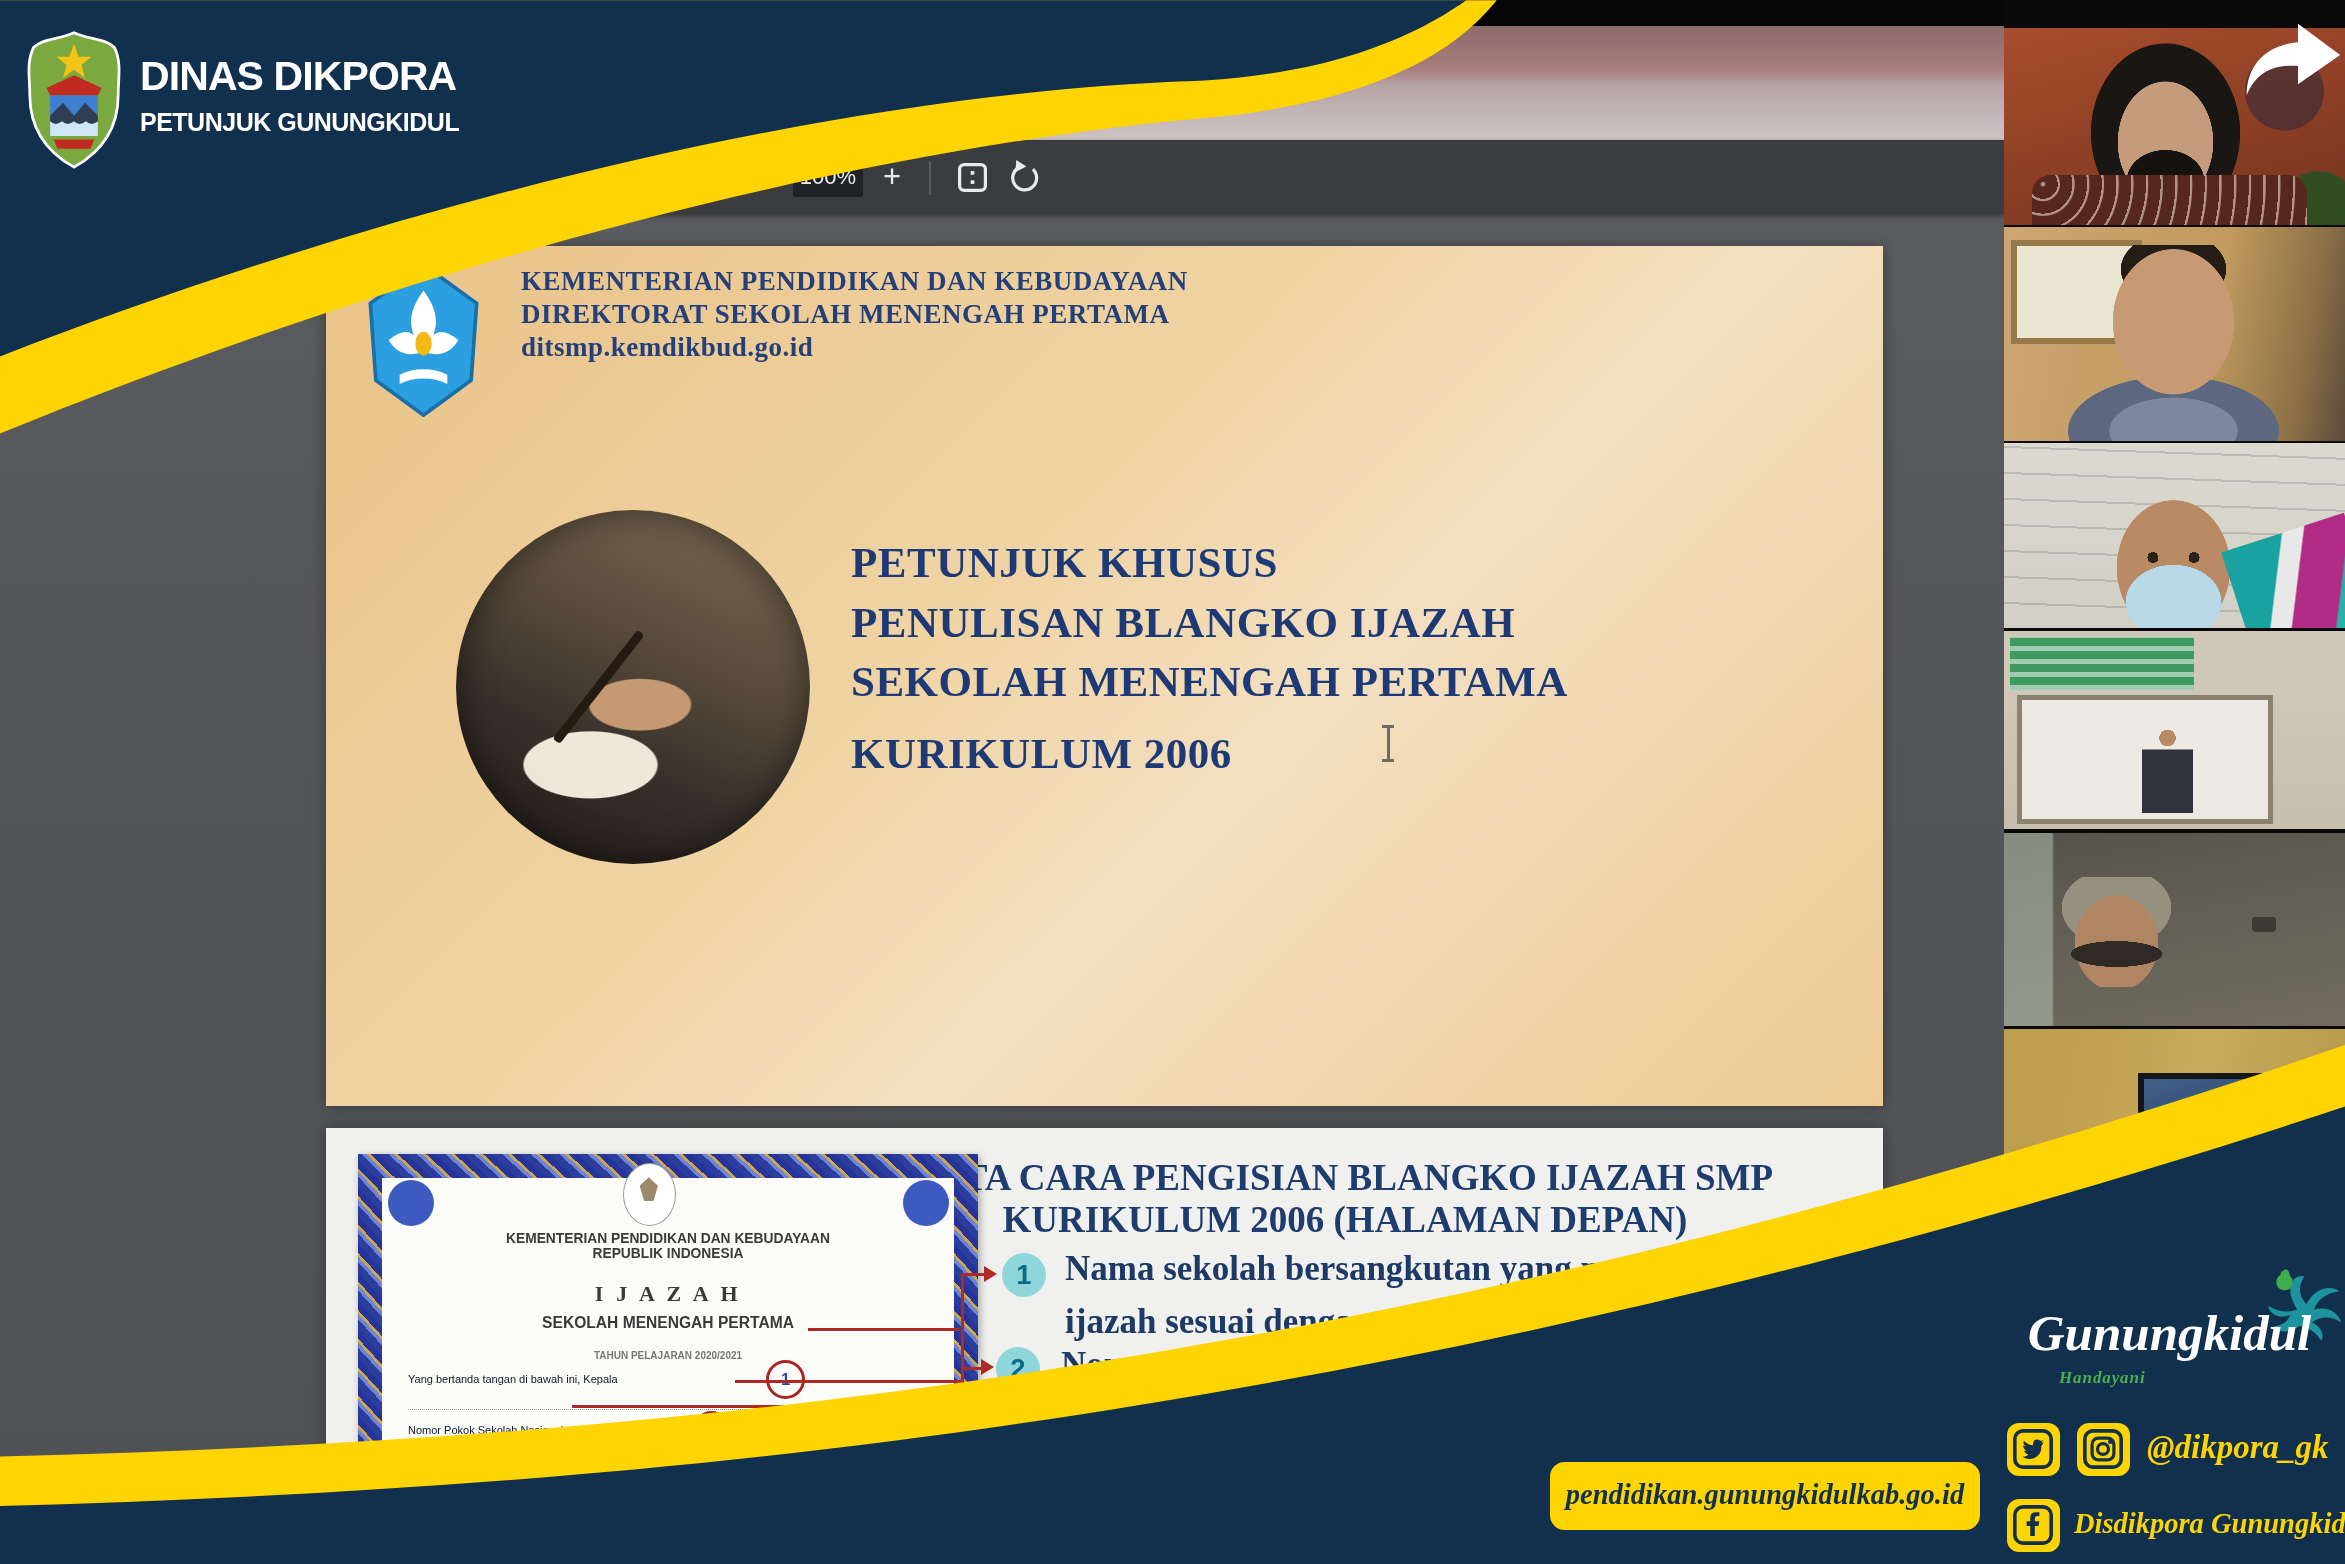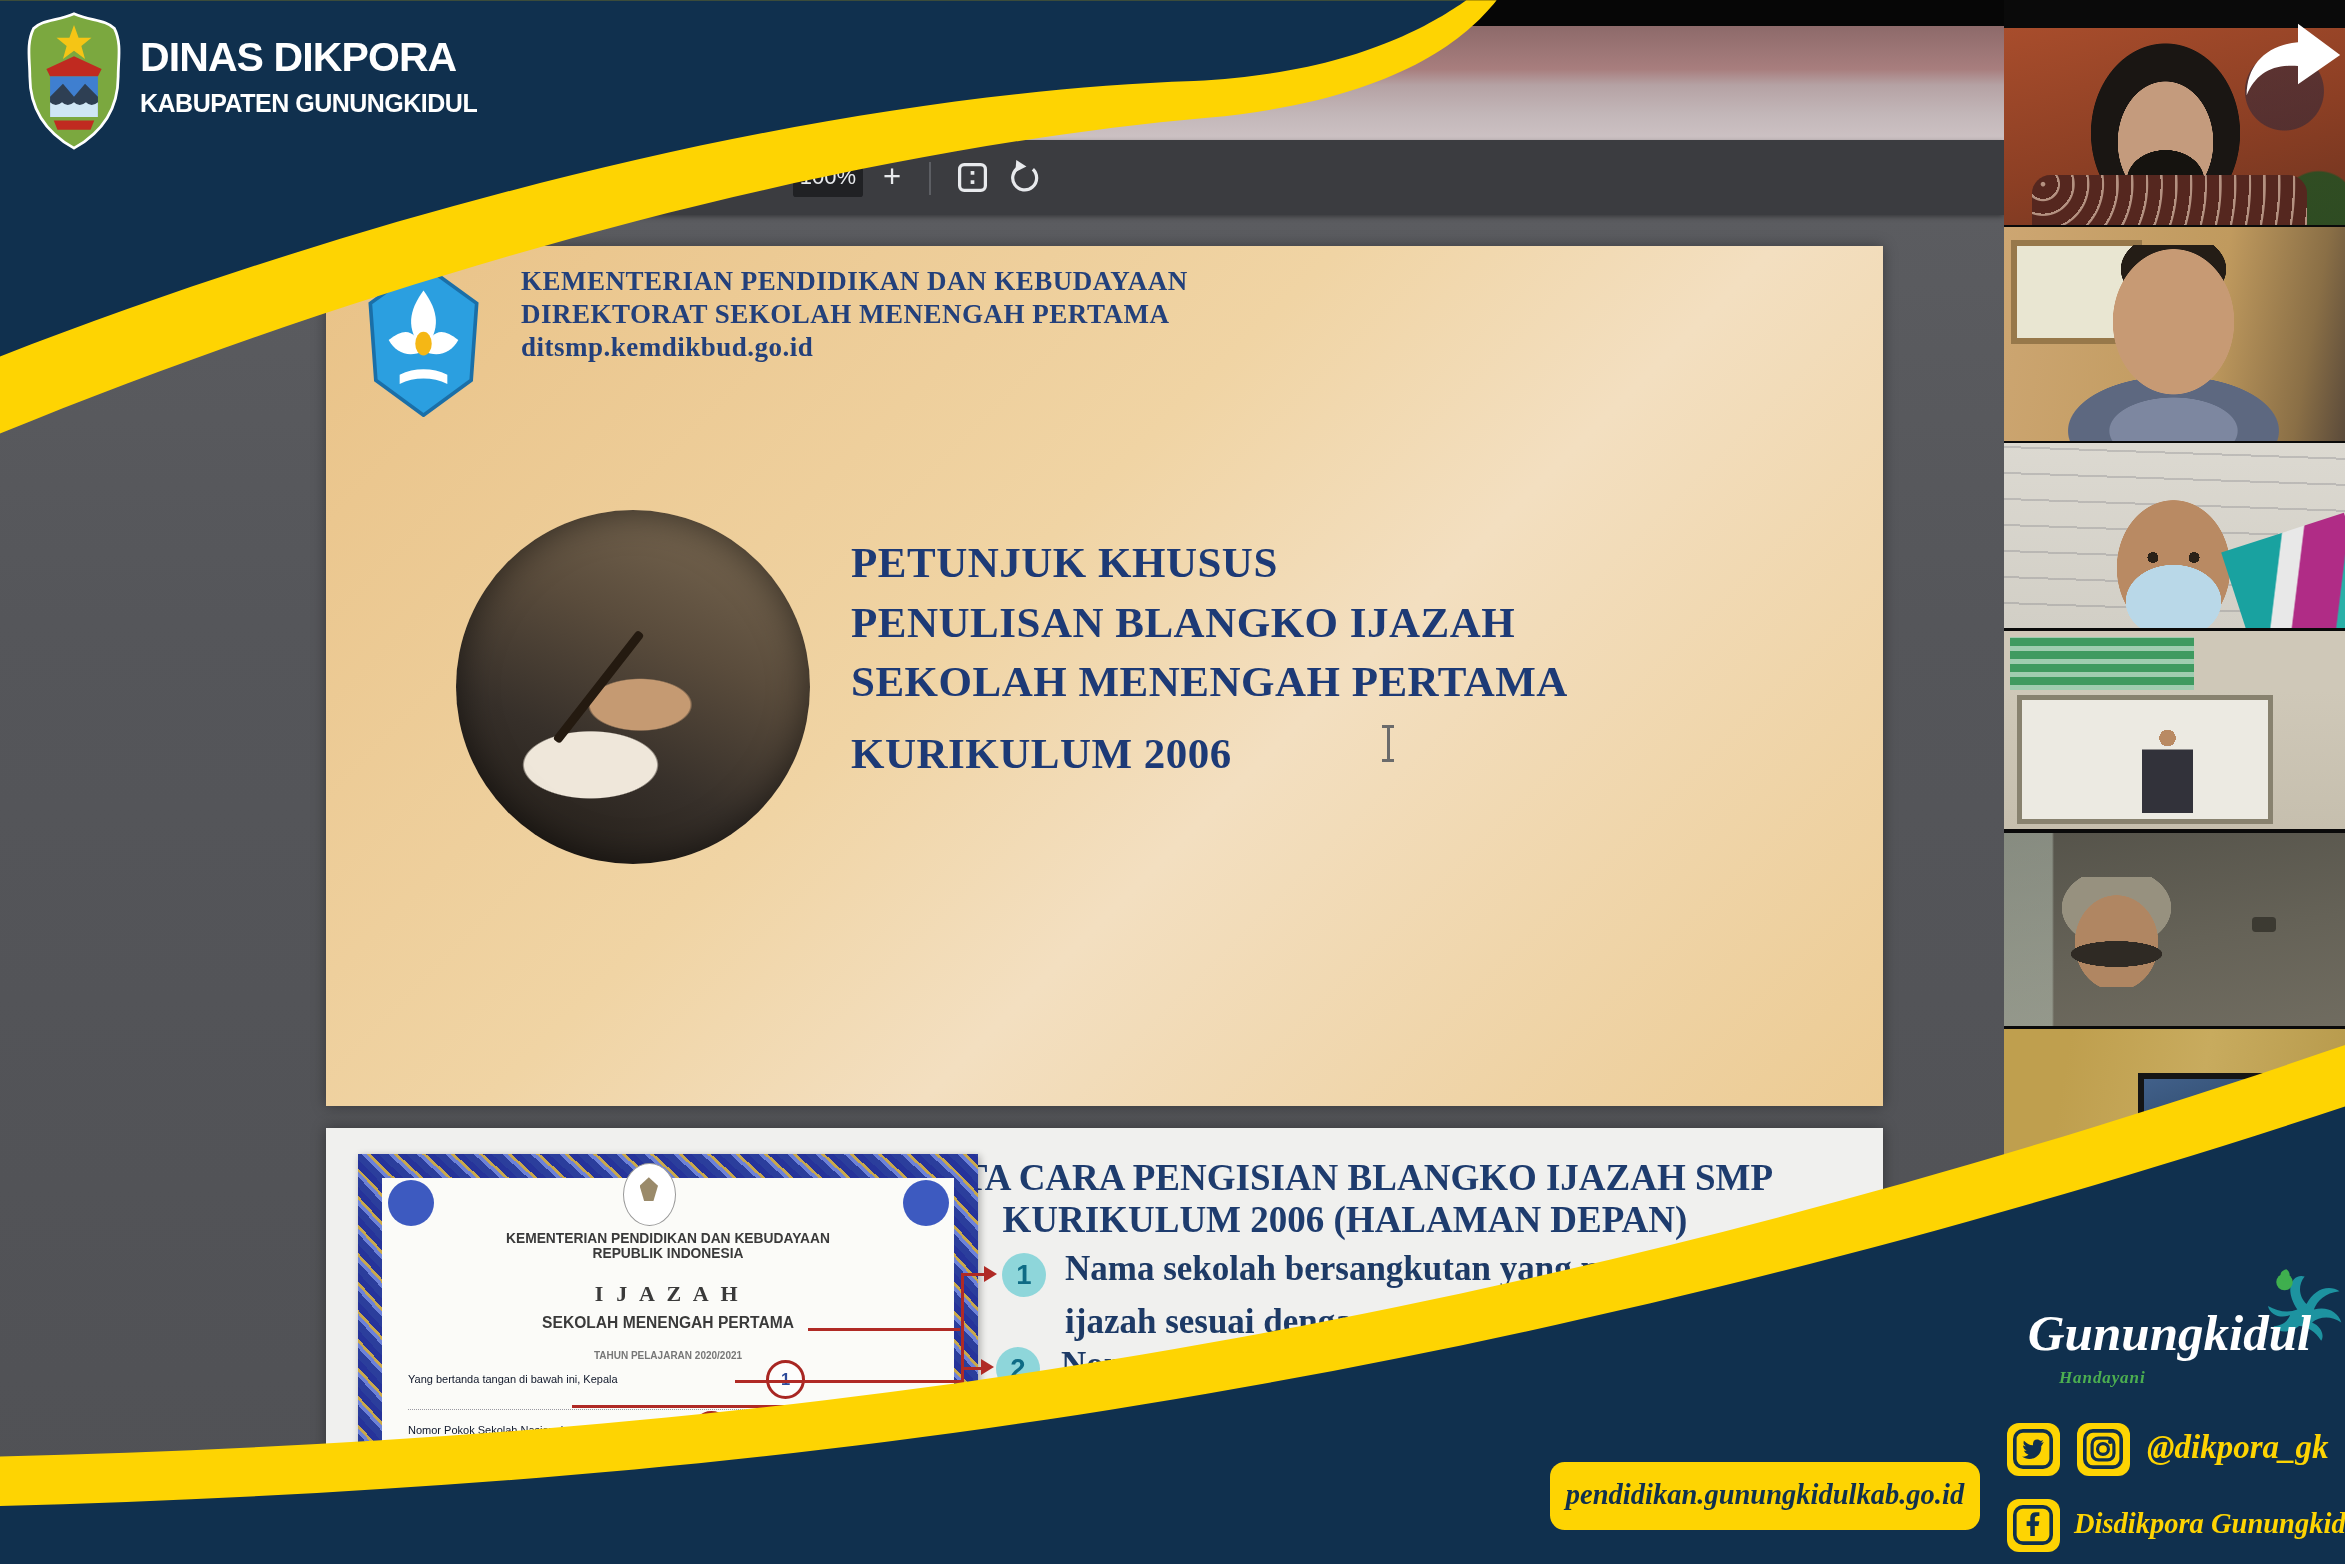--- a/index.html
+++ b/index.html
@@ -128,21 +128,21 @@
   .t6 .scene{background:linear-gradient(100deg,#bf9f4e 0 18%,#c8ab5e 55%,#b5984a 100%);}
   .t6 .scene::before{right:31px;top:44px;width:165px;height:138px;border:6.4px solid #151515;background:
     radial-gradient(ellipse 51px 57px at 72% 95%,#b5795a 0 99%,rgba(0,0,0,0) 100%),
     linear-gradient(160deg,#41608a 0%,#27415e 60%,#18293c 100%);}
   .t6 .scene::after{left:26px;bottom:11px;width:70px;height:40px;background:
     linear-gradient(90deg,#141414 0 16.5px,rgba(0,0,0,0) 16.5px 53px,#141414 53px),
     linear-gradient(rgba(0,0,0,0) 0 14.7px,#141414 14.7px 26px,rgba(0,0,0,0) 26px);}
 
   
   #frame-svg{left:0;top:0;width:2345px;height:1565px;pointer-events:none;}
-  #org-block{left:26px;top:12px;}
+  #org-block{left:26px;top:31px;}
   #org-name{position:absolute;left:114px;top:22px;color:#fff;font-weight:bold;font-size:41px;letter-spacing:-0.9px;white-space:nowrap;}
   #org-sub{position:absolute;left:114px;top:77px;color:#fff;font-weight:bold;font-size:25px;letter-spacing:-0.5px;white-space:nowrap;}
 
   #share-arrow{left:2241px;top:22px;width:103px;height:77px;cursor:pointer;}
 
   #site-banner{left:1550px;top:1462px;width:430px;height:68px;background:#fed402;border-radius:14.7px;
     color:#10304e;font-family:"Liberation Serif",serif;font-style:italic;font-weight:bold;
     font-size:28.5px;text-align:center;line-height:66px;white-space:nowrap;}
   #brand-name{left:2018px;top:1304px;width:303px;color:#fff;font-family:"Liberation Serif",serif;
     font-style:italic;font-weight:bold;font-size:51px;text-align:center;white-space:nowrap;}
@@ -297,21 +297,21 @@
     <svg width="96" height="138" viewBox="0 0 104 150">
       <path d="M52 2 C70 10 86 8 96 18 C104 34 100 52 100 70 C100 104 84 130 52 148 C20 130 4 104 4 70 C4 52 0 34 8 18 C18 8 34 10 52 2 Z" fill="#7ba83f" stroke="#ffffff" stroke-width="3"></path>
       <path d="M52 14 L57 28 L71 28 L60 37 L64 51 L52 42 L40 51 L44 37 L33 28 L47 28 Z" fill="#f5c515"></path>
       <path d="M22 62 L52 48 L82 62 L78 70 L26 70 Z" fill="#c02a20"></path>
       <rect x="26" y="70" width="52" height="44" fill="#3f7fd0"></rect>
       <path d="M26 92 L40 78 L52 92 L64 78 L78 92 L78 114 L26 114 Z" fill="#2a2a2a" opacity="0.75"></path>
       <path d="M26 98 q6 6 13 0 q6 6 13 0 q6 6 13 0 q6 6 13 0 l0 16 l-52 0 Z" fill="#cfe6f5"></path>
       <path d="M30 118 L74 118 L70 128 L34 128 Z" fill="#c02a20"></path>
     </svg>
     <div id="org-name">DINAS DIKPORA</div>
-    <div id="org-sub">KABUPATEN GUNUNGKIDUL</div>
+    <div id="org-sub">PETUNJUK GUNUNGKIDUL</div>
   </div>
 
   <div class="abs" id="share-arrow">
     <svg width="103" height="77" viewBox="0 0 112 84">
       <path d="M62 22 L62 2 L108 36 L62 68 L62 48 C34 46 16 56 6 80 C6 46 28 25 62 22 Z" fill="#ffffff"></path>
     </svg>
   </div>
 
   <div class="abs" id="gk-flourish">
     <svg width="88" height="72" viewBox="0 0 96 78">

